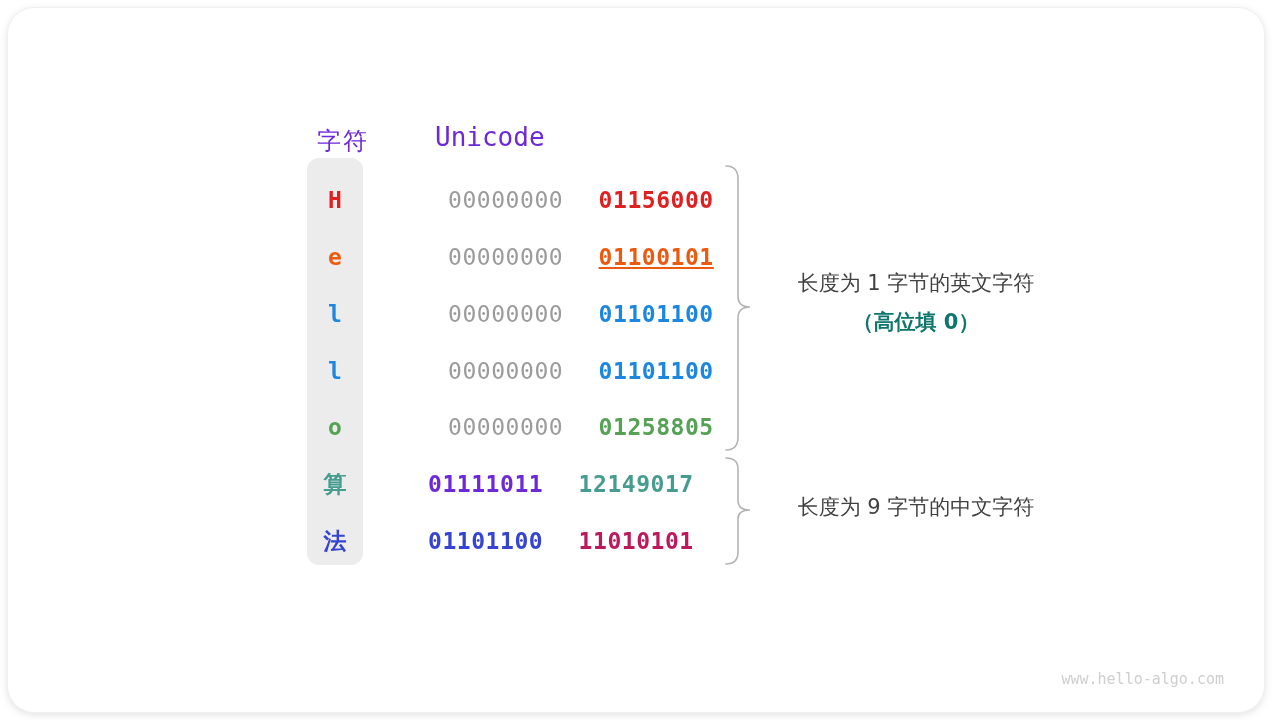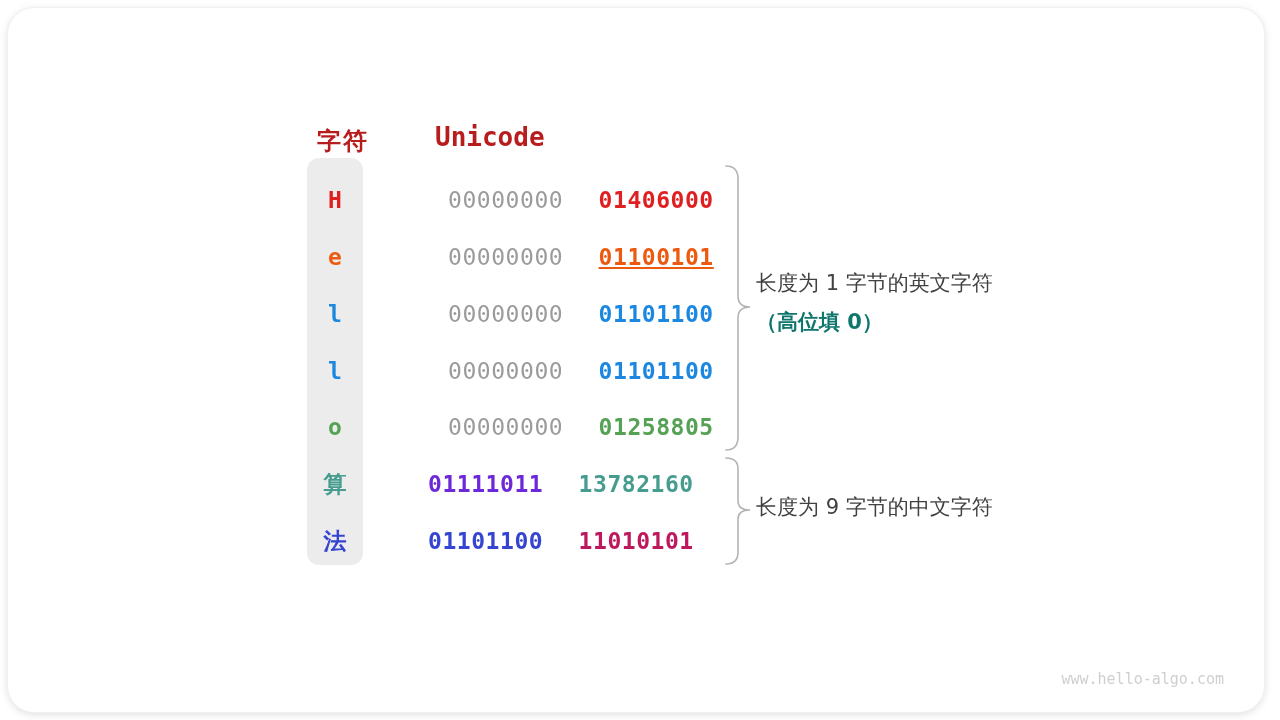--- a/index.html
+++ b/index.html
@@ -6,21 +6,21 @@
   .canvas{
     position:relative;width:1280px;height:720px;background:#ffffff;overflow:hidden;
     font-family:"DejaVu Sans","Liberation Sans",sans-serif;
   }
   .card{
     position:absolute;left:8px;top:8px;width:1256px;height:704px;
     background:#ffffff;border-radius:26px;
     box-shadow:0 0 0 1px #f0f0f0, 0 2px 8px rgba(0,0,0,0.14);
   }
   .mono{font-family:"DejaVu Sans Mono","Liberation Mono",monospace;}
-  .hdr{position:absolute;color:#b91c1c;font-weight:bold;}
+  .hdr{position:absolute;color:#6d28d9;font-weight:normal;}
   .hdr-char{left:299px;top:117px;width:72px;text-align:center;font-size:24px;letter-spacing:2px;}
   .hdr-unicode{left:427px;top:114px;width:276px;text-align:left;font-size:26px;
     font-family:"DejaVu Sans Mono","Liberation Mono",monospace;}
   .char-col-bg{
     position:absolute;left:299px;top:150px;width:56px;height:407px;
     background:#ececec;border-radius:12px;
   }
   .row{position:absolute;left:0;width:100%;height:56px;}
   .cell-char{
     position:absolute;left:299px;width:56px;height:56px;line-height:56px;
@@ -31,21 +31,21 @@
     position:absolute;left:420px;height:56px;line-height:56px;white-space:nowrap;
     font-family:"DejaVu Sans Mono","Liberation Mono",monospace;
     font-size:23px;letter-spacing:0.55px;
   }
   .byte{display:inline-block;}
   .byte-pad{font-weight:normal;margin-left:20px;}
   .byte-code{font-weight:bold;margin-left:21px;}
   .byte-code.first{margin-left:0;}
   .brace{position:absolute;}
   .annotation{
-    position:absolute;width:320px;text-align:left;
+    position:absolute;width:320px;text-align:center;
     color:#414141;font-size:21px;line-height:30px;
   }
   .annotation .muted{
     display:block;margin-top:9px;color:#0f766e;font-weight:bold;
   }
   .watermark{
     position:absolute;right:40px;bottom:24px;
     font-family:"DejaVu Sans Mono","Liberation Mono",monospace;
     font-size:15px;color:#cfcfcf;
   }
@@ -58,21 +58,21 @@
 
     <div class="hdr hdr-char">字符</div>
     <div class="hdr hdr-unicode mono">Unicode</div>
 
     <div class="char-col-bg"></div>
 
     <div class="row" style="top:164px">
       <div class="cell-char" style="color: rgb(224, 32, 32);">H</div>
       <div class="cell-bin">
         <span class="byte byte-pad" style="color: rgb(155, 155, 155);">00000000</span>
-        <span class="byte byte-code" style="color: rgb(224, 32, 32);">01406000</span>
+        <span class="byte byte-code" style="color: rgb(224, 32, 32);">01156000</span>
       </div>
     </div>
 
     <div class="row" style="top:221px">
       <div class="cell-char" style="color: rgb(236, 90, 16);">e</div>
       <div class="cell-bin">
         <span class="byte byte-pad" style="color: rgb(155, 155, 155);">00000000</span>
         <span class="byte byte-code" style="color: rgb(236, 90, 16); text-decoration: underline;">01100101</span>
       </div>
     </div>
@@ -98,21 +98,21 @@
       <div class="cell-bin">
         <span class="byte byte-pad" style="color: rgb(155, 155, 155);">00000000</span>
         <span class="byte byte-code" style="color: rgb(85, 162, 85);">01258805</span>
       </div>
     </div>
 
     <div class="row" style="top:448px">
       <div class="cell-char" style="color: rgb(70, 156, 142);">算</div>
       <div class="cell-bin">
         <span class="byte byte-code first" style="color: #6d28d9;">01111011</span>
-        <span class="byte byte-code" style="color: rgb(70, 156, 142);">13782160</span>
+        <span class="byte byte-code" style="color: rgb(70, 156, 142);">12149017</span>
       </div>
     </div>
 
     <div class="row" style="top:505px">
       <div class="cell-char" style="color: rgb(53, 68, 209);">法</div>
       <div class="cell-bin">
         <span class="byte byte-code first" style="color: rgb(53, 68, 209);">01101100</span>
         <span class="byte byte-code" style="color: #be185d;">11010101</span>
       </div>
     </div>

